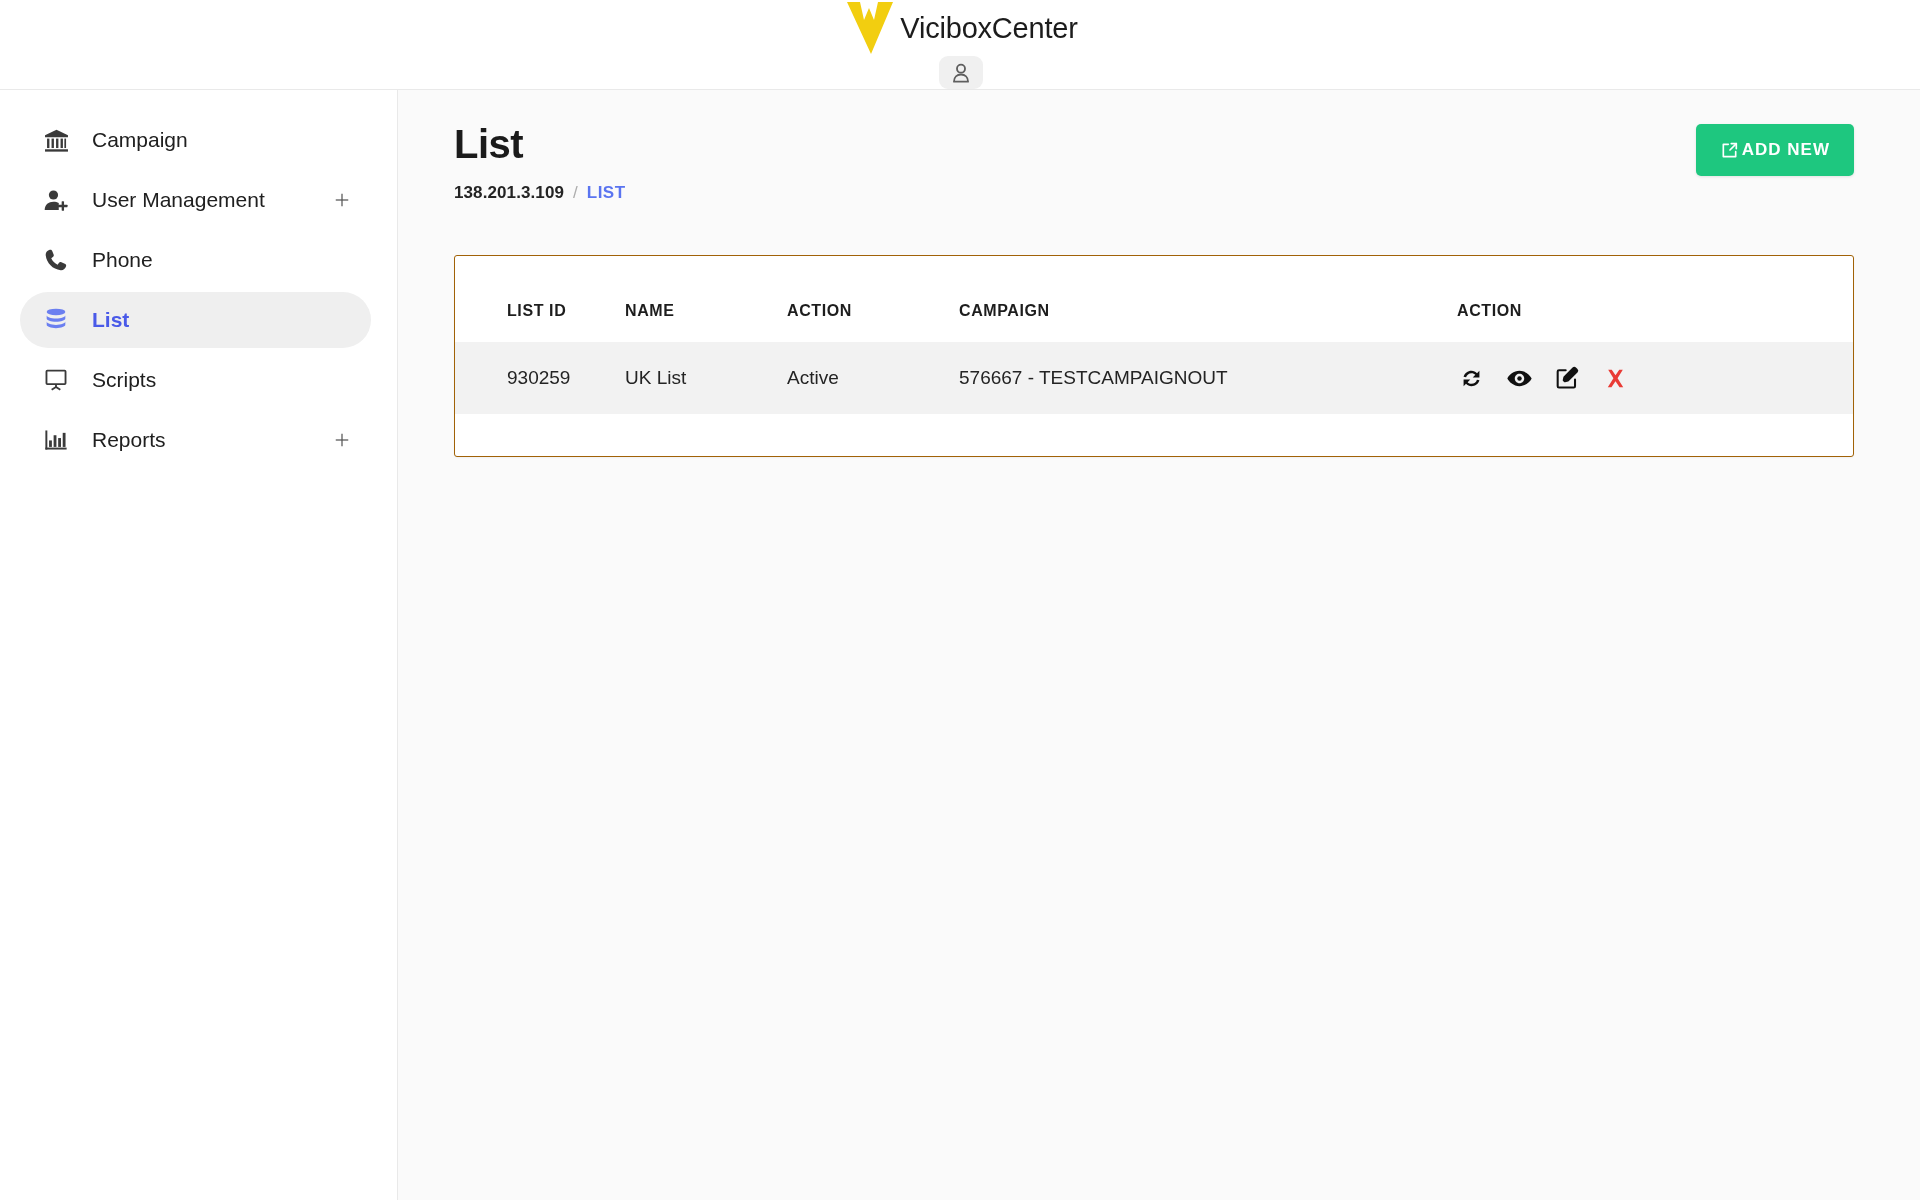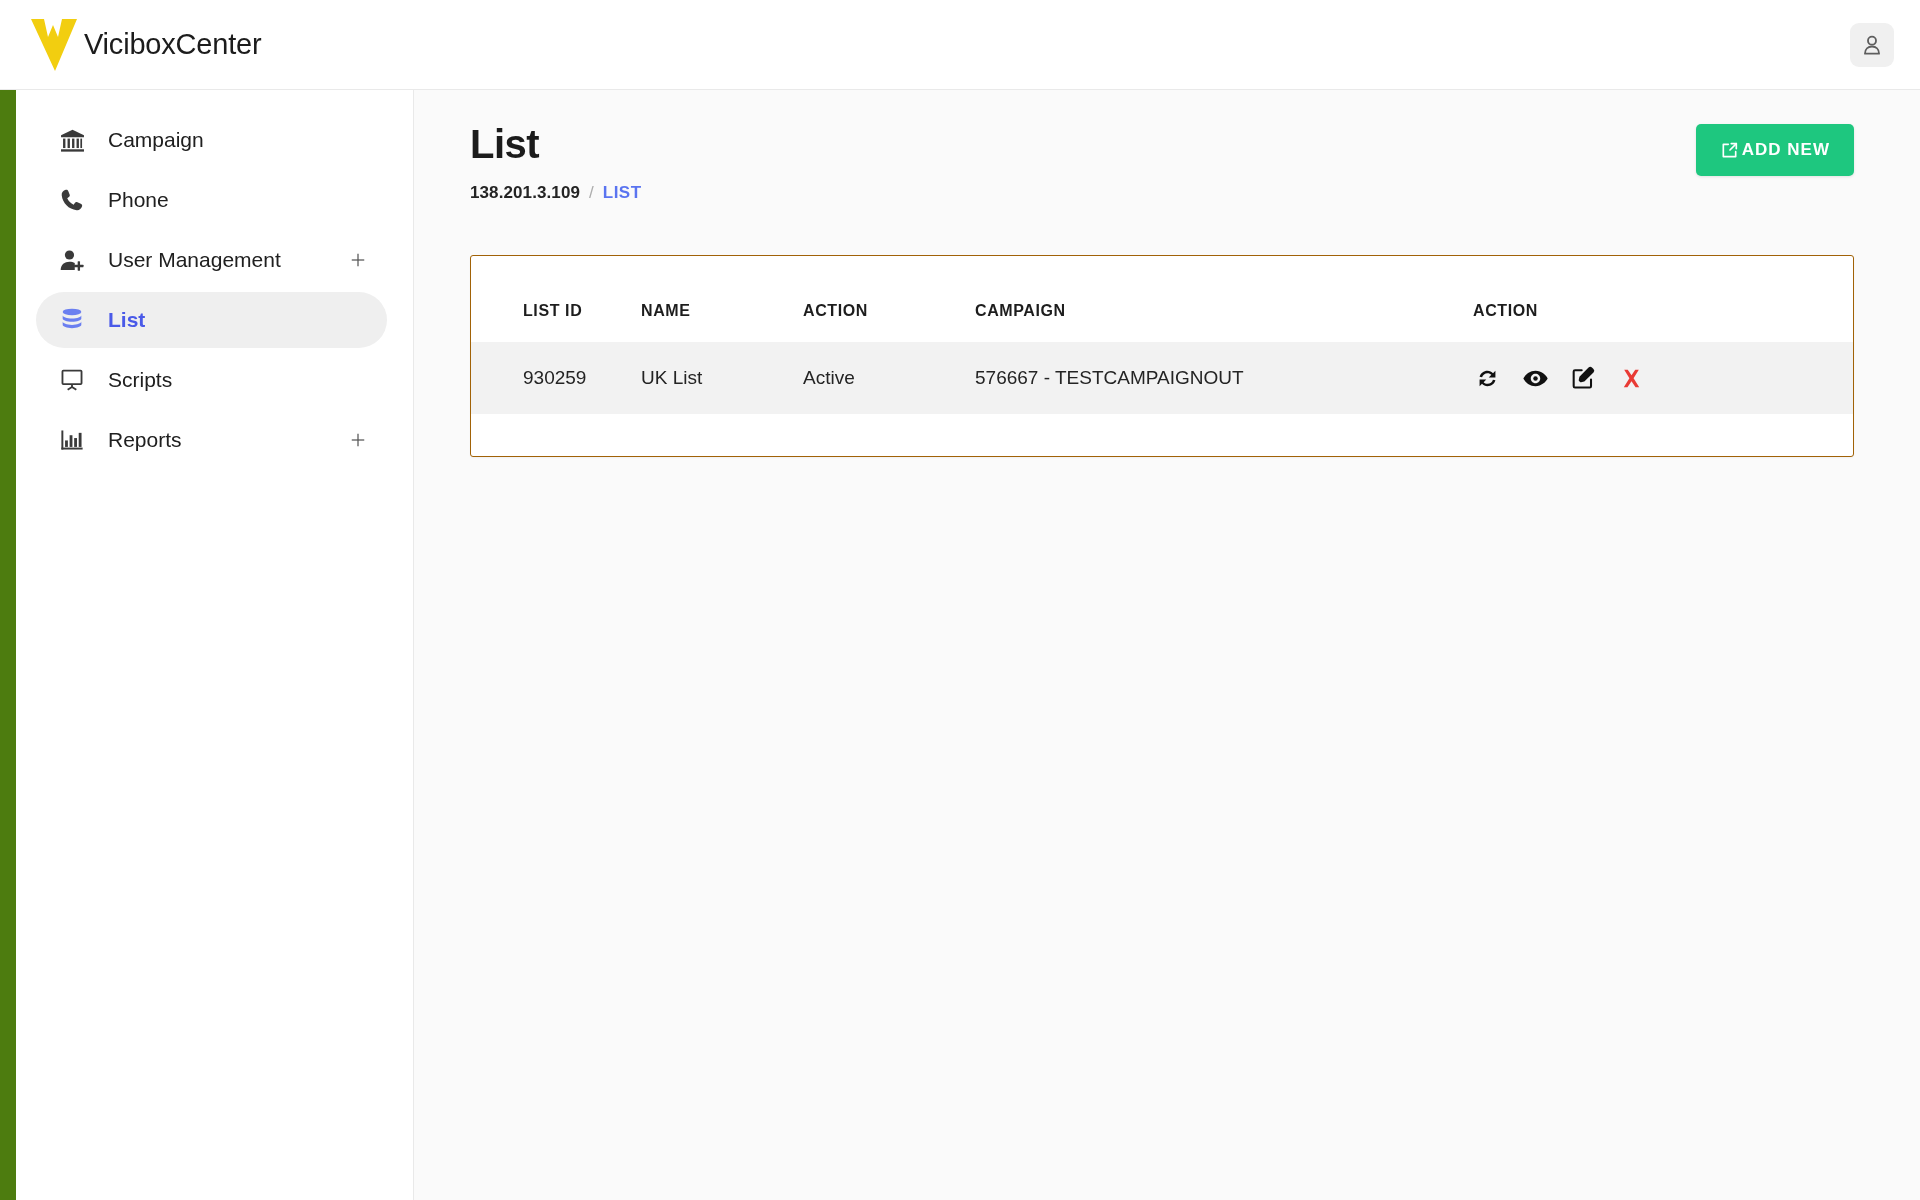--- a/index.html
+++ b/index.html
@@ -25,20 +25,21 @@
     height: 90px;
     min-height: 90px;
     background: #ffffff;
     border-bottom: 1px solid #e9e9e9;
     display: flex;
     align-items: center;
     justify-content: space-between;
     padding: 0 26px 0 28px;
     position: relative;
     z-index: 5;
+    flex-direction: column;
   }
 
   .brand {
     display: flex;
     align-items: center;
     gap: 4px;
   }
 
   .brand-logo {
     width: 52px;
@@ -66,22 +67,21 @@
     cursor: pointer;
   }
 
   .avatar-btn svg { display: block; }
 
   
   .body-split {
     flex: 1;
     display: flex;
     min-height: 0;
-    background: #4d7c0f;
-    padding-left: 16px;
+    background: #5eead4;
   }
 
   
   .sidebar {
     width: 398px;
     min-width: 398px;
     background: #ffffff;
     border-right: 1px solid #e9e9e9;
     padding: 22px 26px 0 20px;
     display: flex;
@@ -300,43 +300,43 @@
             <rect x="15.6" y="10.3" width="2.1" height="8.4"></rect>
             <rect x="19.0" y="10.3" width="1.5" height="8.4"></rect>
             <rect x="1.8" y="19.8" width="20.4" height="2.1"></rect>
           </svg>
         </span>
         <span class="nav-label">Campaign</span>
       </div>
 
       <div class="nav-item">
         <span class="nav-icon">
-          <svg width="26" height="26" viewBox="0 0 24 24" fill="#3a3a3a">
-            <path d="M6.2 2.6 C7.3 2.3 8.1 2.8 8.5 3.8 L9.8 7.0 C10.2 8.0 9.9 8.7 9.1 9.3 L7.6 10.4 C8.6 12.8 11.0 15.3 13.5 16.3 L14.6 14.8 C15.2 14.0 16.0 13.7 17.0 14.1 L20.1 15.4 C21.1 15.8 21.6 16.7 21.3 17.8 C20.7 20.1 18.6 21.7 16.3 21.4 C8.9 20.5 3.4 15.0 2.5 7.6 C2.2 5.3 3.9 3.2 6.2 2.6 Z"></path>
-          </svg>
-        </span>
-        <span class="nav-label">Phone</span>
-      </div>
-
-      <div class="nav-item">
-        <span class="nav-icon">
           <svg width="27" height="27" viewBox="0 0 24 24" fill="#3a3a3a">
             <circle cx="9.3" cy="7.1" r="4.1"></circle>
             <path d="M1.5 20.4 C1.5 15.6 5 13.1 9.3 13.1 C11.1 13.1 12.7 13.5 14 14.2 L14 20.4 Z"></path>
             <rect x="16.6" y="12.6" width="2.1" height="8.4" rx="0.4"></rect>
             <rect x="13.4" y="15.8" width="8.4" height="2.1" rx="0.4"></rect>
           </svg>
         </span>
         <span class="nav-label">User Management</span>
         <span class="nav-plus">
           <svg width="20" height="20" viewBox="0 0 24 24" stroke="#555" stroke-width="1.5" fill="none">
             <line x1="12" y1="4.5" x2="12" y2="19.5"></line>
               <line x1="4.5" y1="12" x2="19.5" y2="12"></line>
           </svg>
         </span>
+      </div>
+
+      <div class="nav-item">
+        <span class="nav-icon">
+          <svg width="26" height="26" viewBox="0 0 24 24" fill="#3a3a3a">
+            <path d="M6.2 2.6 C7.3 2.3 8.1 2.8 8.5 3.8 L9.8 7.0 C10.2 8.0 9.9 8.7 9.1 9.3 L7.6 10.4 C8.6 12.8 11.0 15.3 13.5 16.3 L14.6 14.8 C15.2 14.0 16.0 13.7 17.0 14.1 L20.1 15.4 C21.1 15.8 21.6 16.7 21.3 17.8 C20.7 20.1 18.6 21.7 16.3 21.4 C8.9 20.5 3.4 15.0 2.5 7.6 C2.2 5.3 3.9 3.2 6.2 2.6 Z"></path>
+          </svg>
+        </span>
+        <span class="nav-label">Phone</span>
       </div>
 
       <div class="nav-item active">
         <span class="nav-icon">
           <svg width="26" height="26" viewBox="0 0 24 24" fill="#6b7ff0">
             <ellipse cx="12" cy="4.6" rx="8.6" ry="3.1"></ellipse>
             <path d="M3.4 7.6 C3.4 9.3 7.2 10.7 12 10.7 C16.8 10.7 20.6 9.3 20.6 7.6 L20.6 10.6 C20.6 12.3 16.8 13.7 12 13.7 C7.2 13.7 3.4 12.3 3.4 10.6 Z"></path>
             <path d="M3.4 13.4 C3.4 15.1 7.2 16.5 12 16.5 C16.8 16.5 20.6 15.1 20.6 13.4 L20.6 16.4 C20.6 18.1 16.8 19.5 12 19.5 C7.2 19.5 3.4 18.1 3.4 16.4 Z"></path>
           </svg>
         </span>

